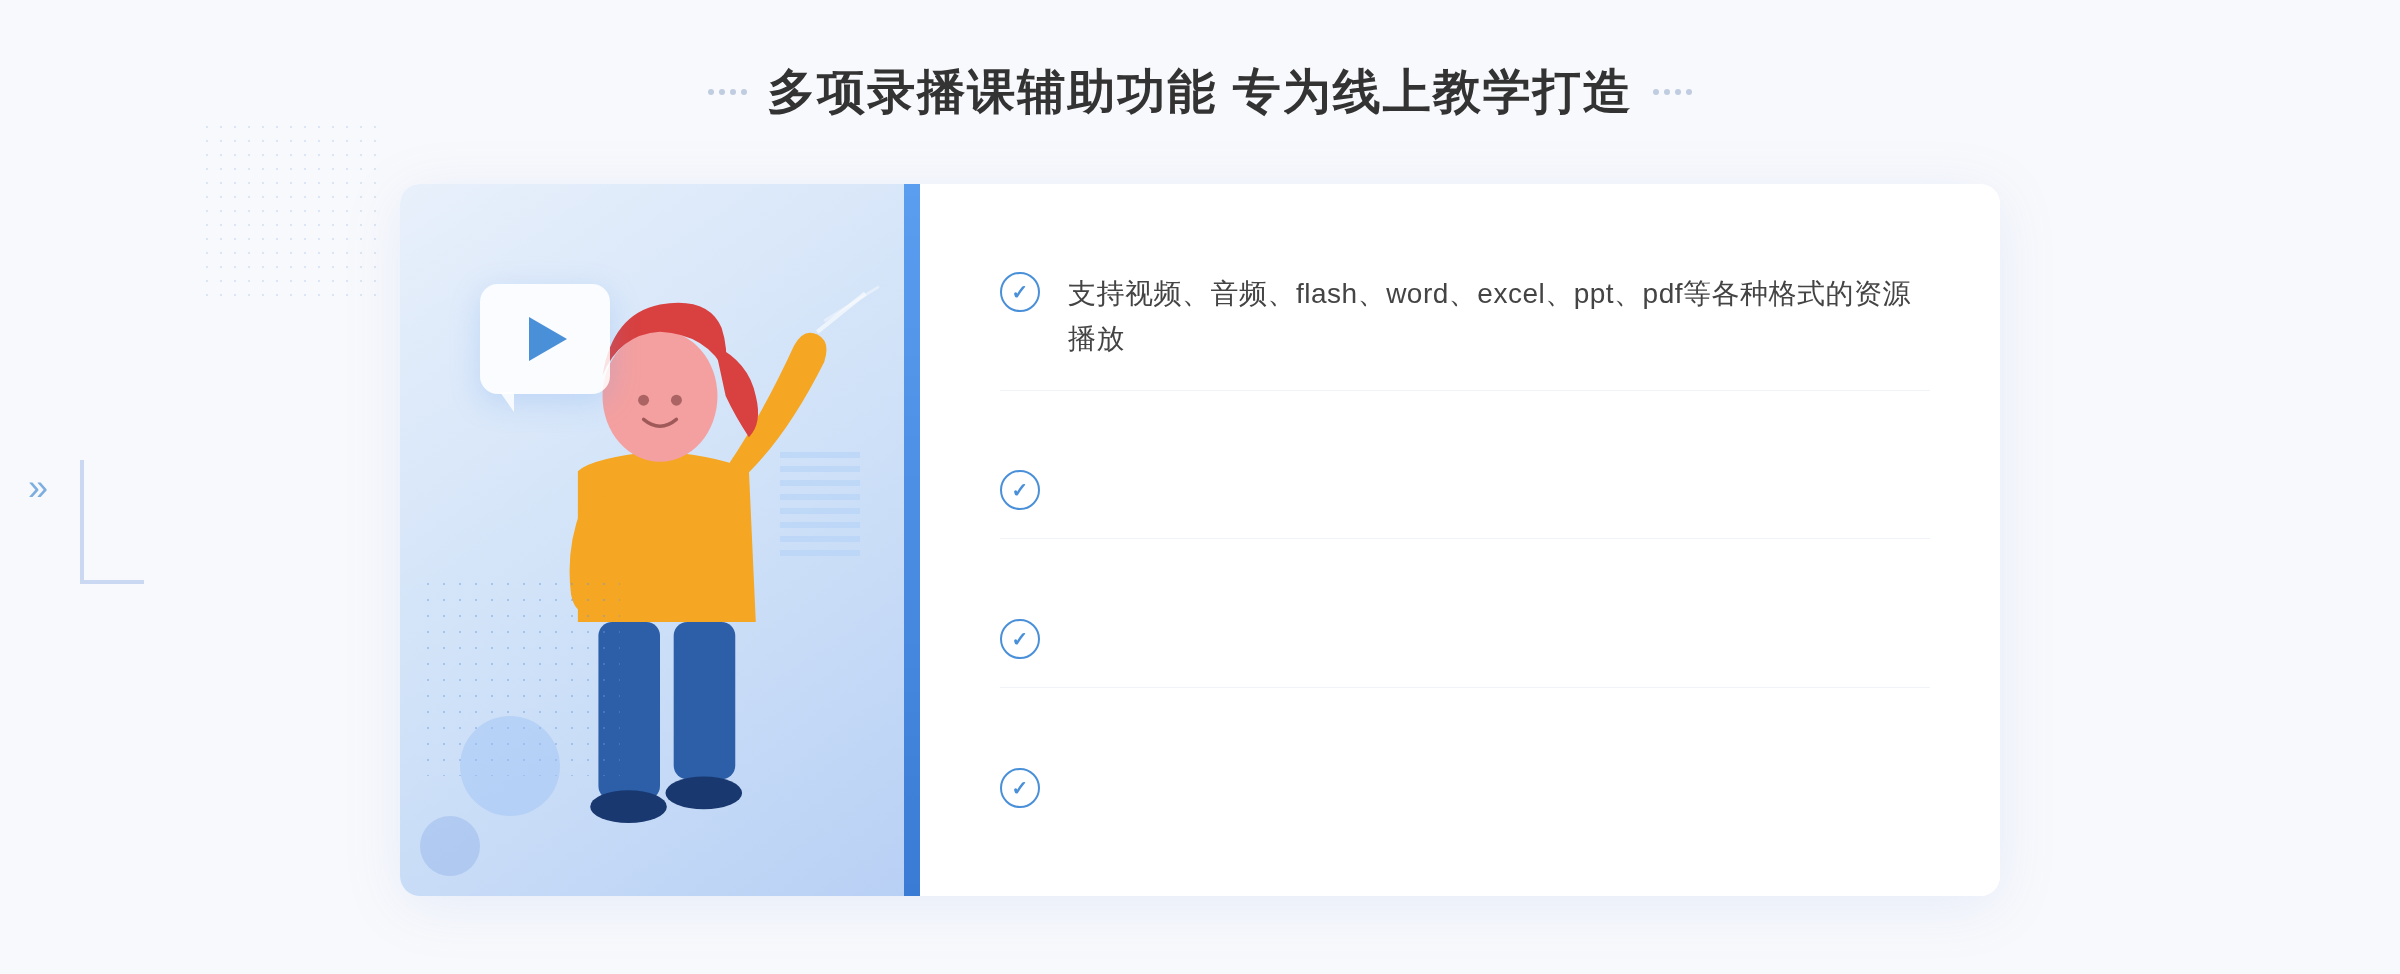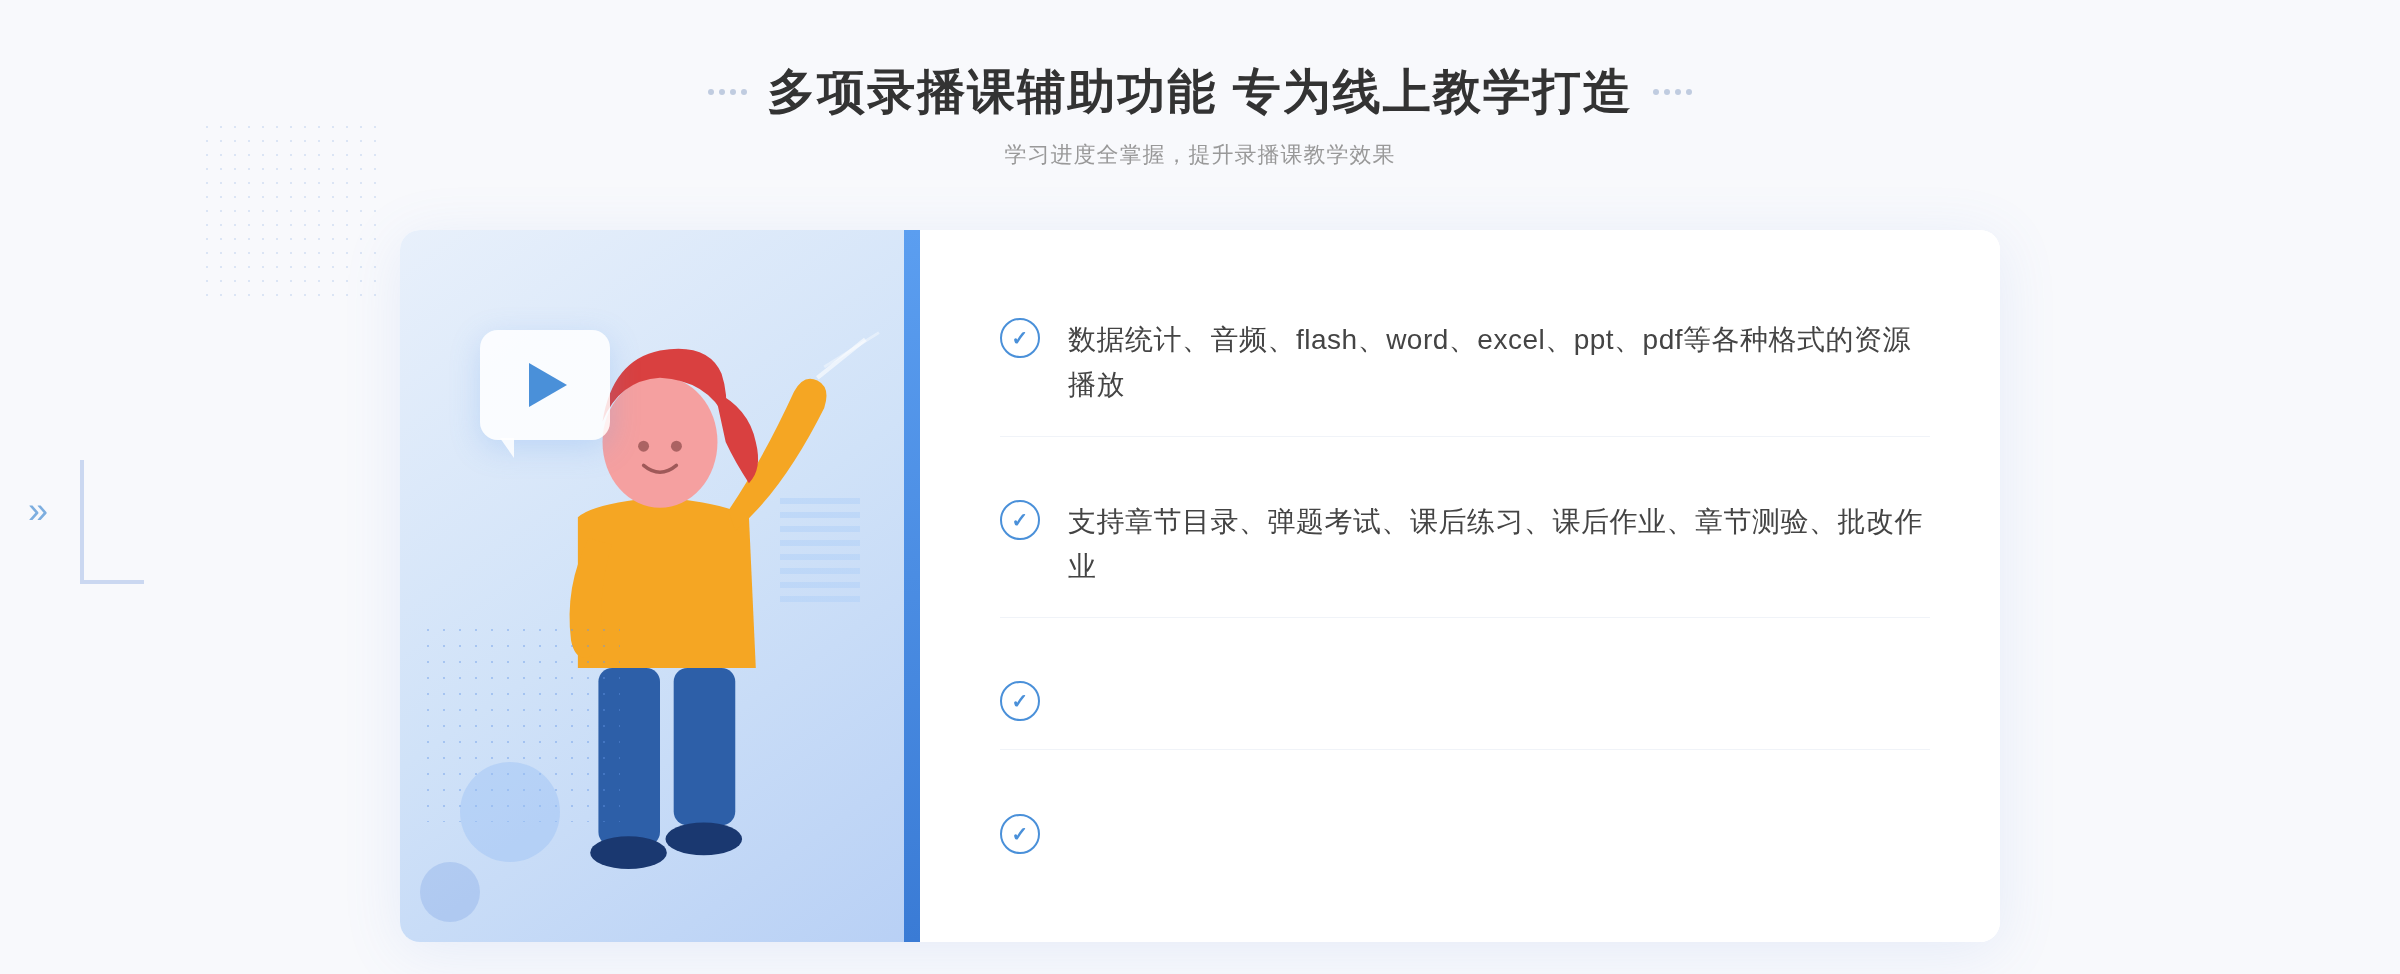--- a/index.html
+++ b/index.html
@@ -299,21 +299,20 @@
           <span></span>
       </div>
       <h1 class="main-title">多项录播课辅助功能 专为线上教学打造</h1>
       <div class="title-decorator">
         <span></span>
           <span></span>
           <span></span>
           <span></span>
       </div>
     </div>
-    <p class="subtitle">学习进度全掌握，提升录播课教学效果</p>
   </div>
 
   <div class="content-area">
 
     <div class="illustration-panel">
 
       <div class="dot-grid"></div>
 
       <div class="play-bubble">
         <div class="play-triangle"></div>
@@ -356,28 +355,27 @@
       <div class="blue-bar"></div>
 
     </div>
 
     <div class="features-panel">
 
       <div class="feature-item">
         <div class="check-circle">
           <span class="check-mark">✓</span>
         </div>
-        <p class="feature-text">数据统计、音频、flash、word、excel、ppt、pdf等各种格式的资源播放</p>
+        <p class="feature-text">支持视频、音频、flash、word、excel、ppt、pdf等各种格式的资源播放</p>
       </div>
 
       <div class="feature-item">
         <div class="check-circle">
           <span class="check-mark">✓</span>
         </div>
-        <p class="feature-text">支持章节目录、弹题考试、课后练习、课后作业、章节测验、批改作业</p>
       </div>
 
       <div class="feature-item">
         <div class="check-circle">
           <span class="check-mark">✓</span>
         </div>
       </div>
 
       <div class="feature-item">
         <div class="check-circle">

